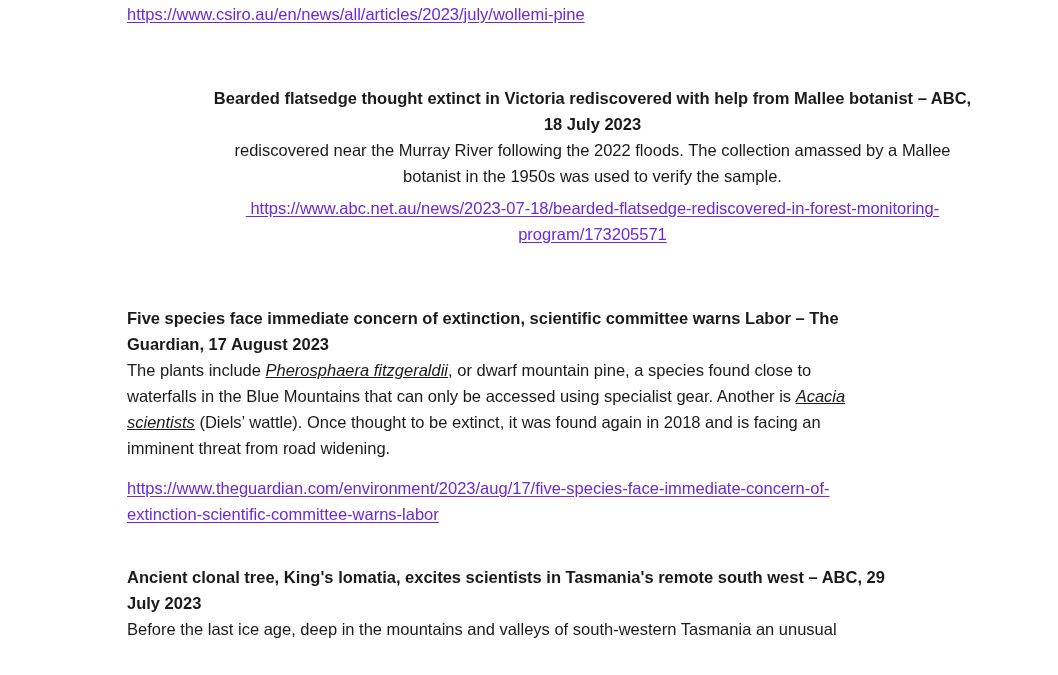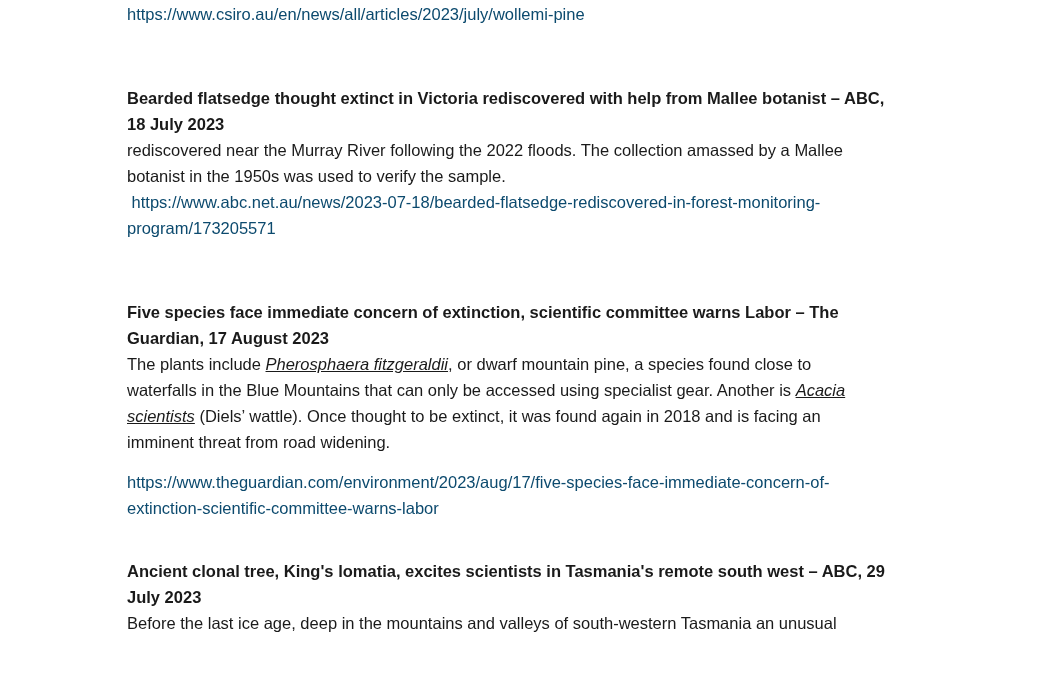--- a/index.html
+++ b/index.html
@@ -16,28 +16,29 @@
     width: 1058px;
   }
   .line {
     white-space: pre;
     font-size: 16.5px;
     line-height: 26px;
     display: block;
   }
   .heading-line { font-weight: 700; }
   .link-line {
-    color: #0c4a6e;
+    color: #6d28d9;
+    text-decoration: underline;
     text-underline-offset: 2px;
     cursor: pointer;
   }
   .italic { font-style: italic; text-decoration: underline; }
   .intro-link-block { margin-bottom: 58px; }
-  .section-1 { margin-bottom: 58px; }
-  .section-1 .link-block { }
+  .section-1 { margin-bottom: 58px; text-align: center; }
+  .section-1 .link-block { margin-top: 6px; }
   .section-2 { margin-bottom: 37px; }
   .section-2 .link-block { margin-top: 14px; }
   a { color: inherit; }
 </style>
 </head>
 <body>
 
 <div class="doc">
   <div class="intro-link-block">
     <a class="line link-line">https://www.csiro.au/en/news/all/articles/2023/july/wollemi-pine</a>

